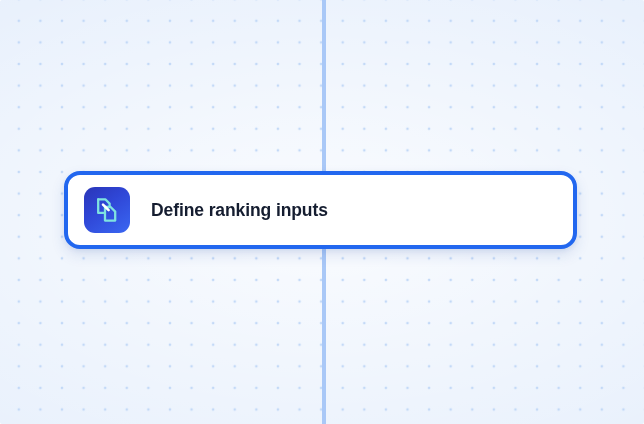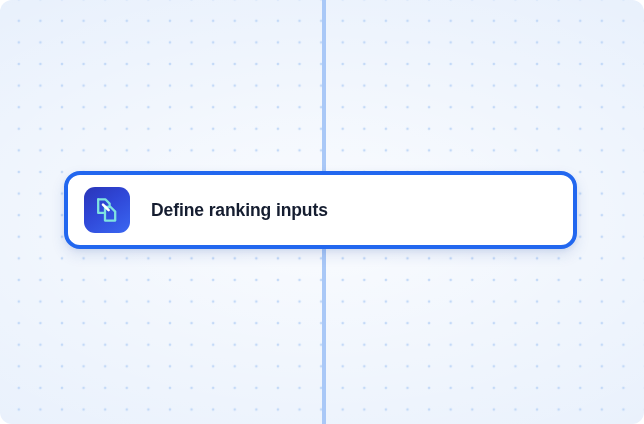--- a/index.html
+++ b/index.html
@@ -12,21 +12,21 @@
     height: 424px;
     overflow: hidden;
     font-family: "Liberation Sans", sans-serif;
   }
 
   
   #canvas-root {
     position: relative;
     width: 644px;
     height: 424px;
-    border-radius: 12px;
+    border-radius: 2px;
     overflow: hidden;
     background-color: #e6effc;
     box-sizing: border-box;
   }
 
   
   #canvas-sheen {
     position: absolute;
     inset: 0;
     background:

